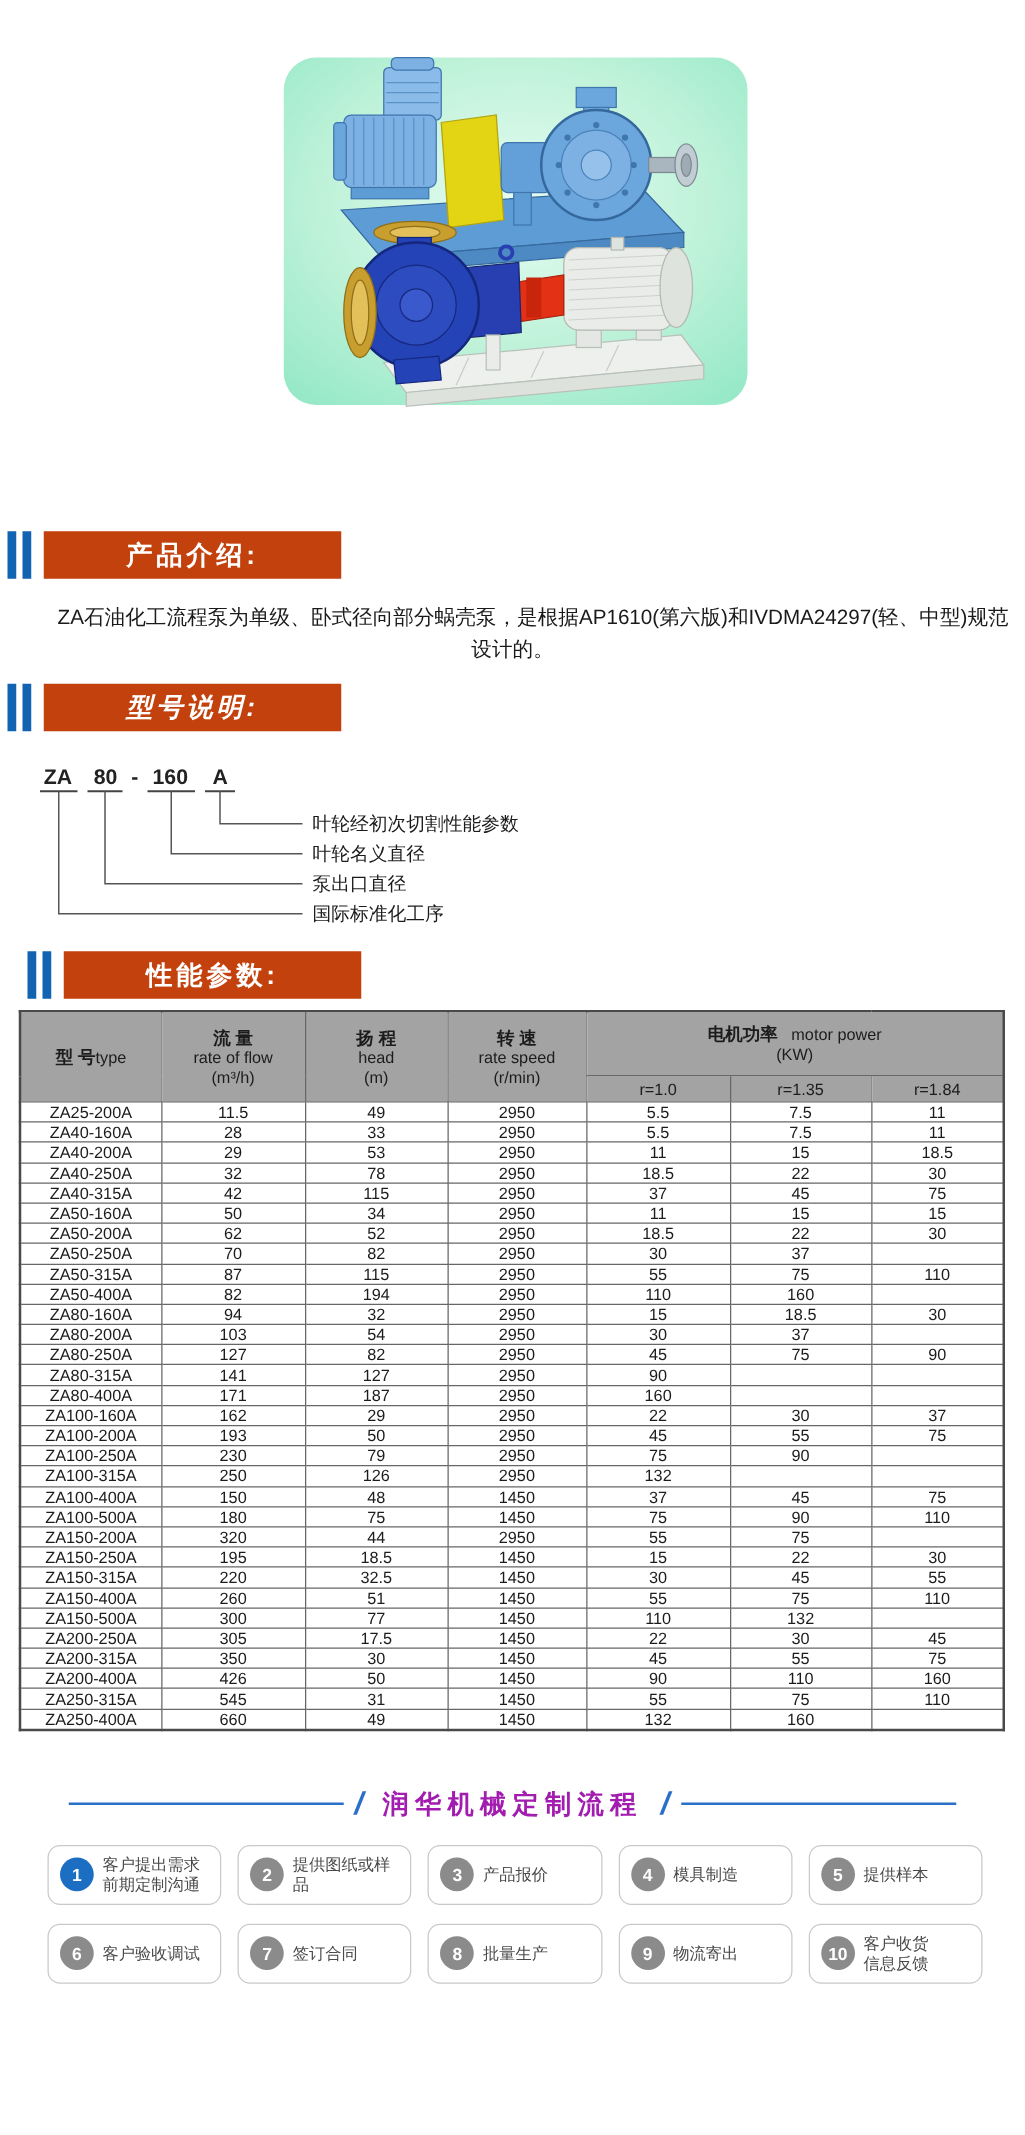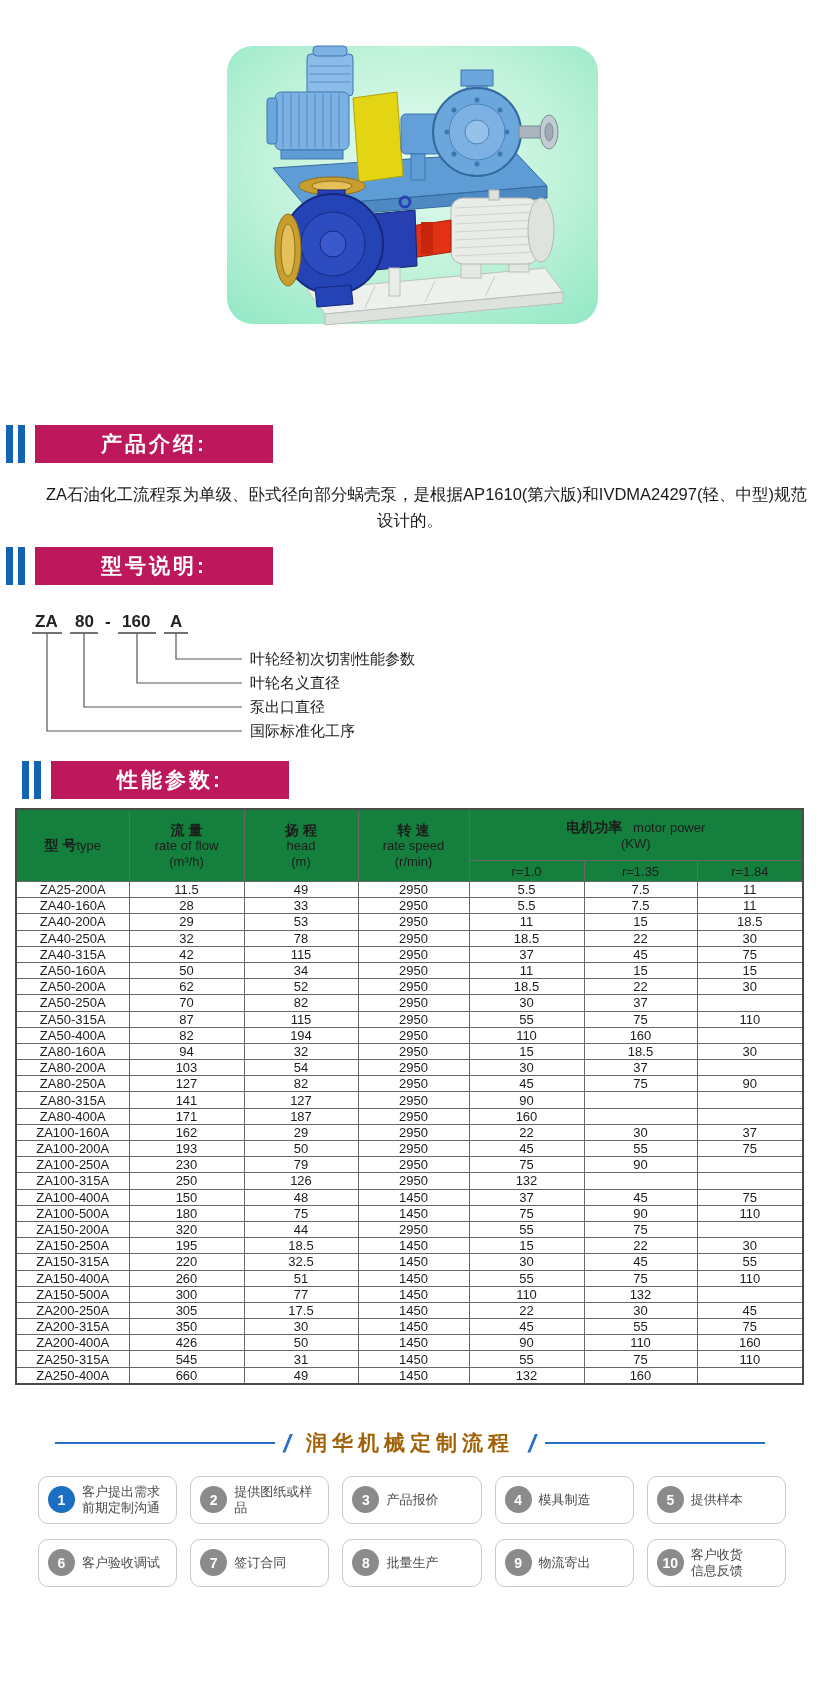--- a/index.html
+++ b/index.html
@@ -6,48 +6,48 @@
   body{width:820px;min-height:1708px;background:#ffffff;
        font-family:"Liberation Sans","DejaVu Sans",sans-serif;color:#1c1c1c;}
 
   
   .hero{width:395px;height:290px;margin:40px 0 0 215px;position:relative;}
   .hero svg{display:block;}
 
   
   .sec-header{display:flex;align-items:stretch;height:38px;margin-left:6px;}
   .stripe{width:7px;background:#1264b2;margin-right:5px;}
-  .sec-bar{width:238px;background:#be185d;color:#fff;font-size:21px;font-weight:bold;
+  .sec-bar{width:238px;background:#c2410c;color:#fff;font-size:21px;font-weight:bold;
            display:flex;align-items:center;justify-content:center;letter-spacing:3px;margin-left:5px;}
 
   
   .intro-text{margin:18px 8px 0 8px;text-align:center;}
   .intro-text p{margin:0;text-indent:2em;font-size:16.5px;line-height:26px;color:#1a1a1a;}
 
   
   .model-diagram{margin:26px 0 0 30px;height:132px;}
 
   
   table.params{border-collapse:collapse;margin:9px 0 0 15px;table-layout:fixed;width:787px;}
   table.params th,table.params td{border:1px solid #676767;text-align:center;padding:0 2px;
         font-size:13px;line-height:15px;overflow:hidden;white-space:nowrap;}
   table.params{border:2px solid #4a4a4a;}
-  table.params thead th{background:#15803d;font-weight:normal;}
+  table.params thead th{background:#a3a3a3;font-weight:normal;}
   table.params thead tr.h1 th{height:50px;}
   table.params thead tr.h2 th{height:20px;}
   table.params thead th .zh{font-weight:bold;font-size:14px;}
   table.params thead th .en{font-weight:normal;font-size:13px;}
   table.params thead th div{line-height:16px;}
   table.params tbody td{height:15.2px;background:#fff;}
 
   
   .proc-title{display:flex;align-items:center;margin:44px 55px 0 55px;}
   .pline{flex:1;height:2px;background:#2a6fc8;}
   .pslash{color:#2a6fc8;font-size:25px;font-weight:bold;margin:0 9px;transform:skewX(-12deg);}
-  .ptext{color:#a16207;font-size:21px;font-weight:bold;letter-spacing:5px;margin:0 6px;}
+  .ptext{color:#a21caf;font-size:21px;font-weight:bold;letter-spacing:5px;margin:0 6px;}
 
   .steps{display:grid;grid-template-columns:repeat(5,1fr);gap:15px 13px;margin:18px 34px 0 38px;}
   .step-box{border:1px solid #c9c9c9;border-radius:10px;height:46px;display:flex;
             align-items:center;padding:0 4px 0 9px;background:#fff;}
   .step-num{width:27px;height:27px;border-radius:50%;background:#8b8b8b;color:#fff;
             display:flex;align-items:center;justify-content:center;font-size:14px;
             font-weight:bold;flex:none;margin-right:7px;}
   .step-num.accent{background:#1b6ec2;}
   .step-label{font-size:13px;color:#4a4a4a;line-height:16px;}
 </style>
@@ -148,21 +148,21 @@
   <span class="stripe"></span>
   <span class="stripe"></span>
   <span class="sec-bar">
       <span>产品介绍:</span>
     </span>
 </div>
 <div class="intro-text">
   <p>ZA石油化工流程泵为单级、卧式径向部分蜗壳泵，是根据AP1610(第六版)和IVDMA24297(轻、中型)规范设计的。</p>
 </div>
 
-<div class="sec-header" style="margin-top:14px;">
+<div class="sec-header" style="margin-top:14px;font-style:italic;">
   <span class="stripe"></span>
   <span class="stripe"></span>
   <span class="sec-bar">
       <span>型号说明:</span>
     </span>
 </div>
 <div class="model-diagram">
   <svg width="760" height="132" viewBox="0 0 760 132">
     <g font-family="Liberation Sans, DejaVu Sans, sans-serif" font-size="17" font-weight="bold" fill="#222222">
       <text x="5" y="16">ZA</text>

